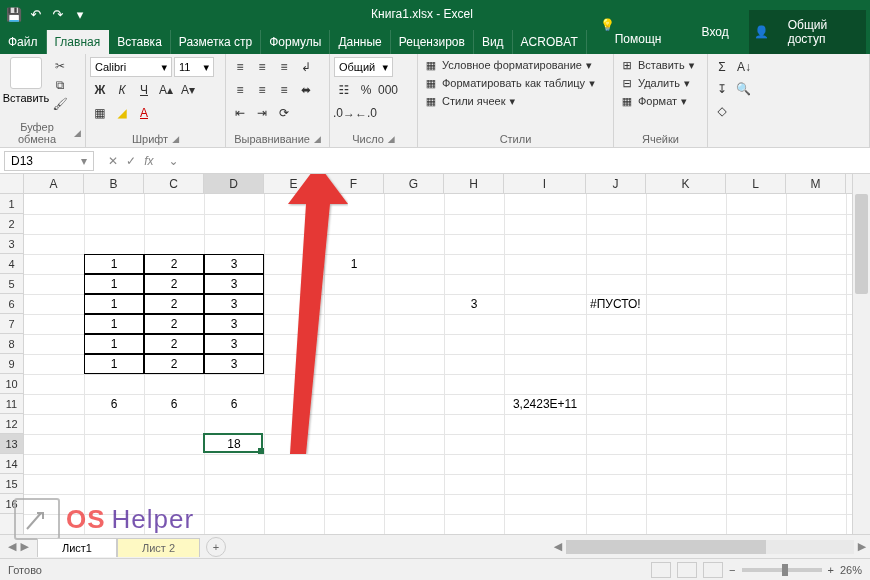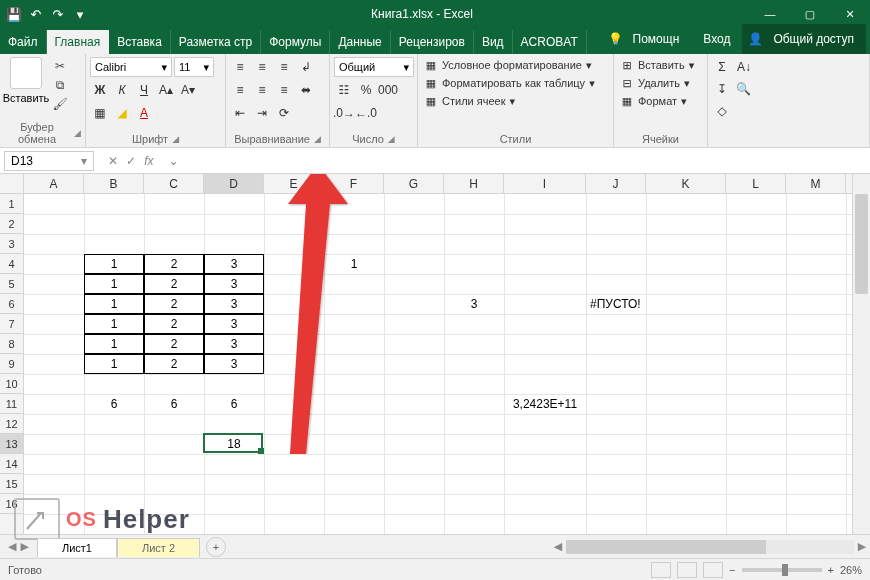--- a/index.html
+++ b/index.html
@@ -12,21 +12,21 @@
 .title { flex: 1; text-align: center; }
 .wincontrols { display: flex; }
 .wincontrols span { width: 40px; height: 28px; display: flex; align-items: center; justify-content: center; font-size: 11px; }
 
 
 .tabbar { height: 26px; background: #0e6638; display: flex; align-items: flex-end; font-size: 12px; color: #fff; }
 .tab { padding: 5px 8px; cursor: pointer; border-right: 1px solid rgba(255,255,255,0.15); white-space: nowrap; }
 .tab.file { background: #0e6638; }
 .tab.active { background: #f1f1f1; color: #0e6638; }
 .tabright { margin-left: auto; display: flex; align-items: center; gap: 6px; padding-right: 4px; }
-.tabright span { padding: 4px 6px; }
+.tabright span { padding: 4px 6px; margin-left: 8px; }
 .share { background: #0b4c29; display: flex; align-items: center; gap: 4px; padding: 4px 10px; }
 
 
 .ribbon { height: 94px; background: #f1f1f1; border-bottom: 1px solid #d4d4d4; display: flex; font-size: 11px; }
 .group { border-right: 1px solid #d4d4d4; padding: 3px 4px 2px 4px; display: flex; flex-direction: column; }
 .group-body { flex: 1; display: flex; align-items: flex-start; gap: 3px; }
 .group-label { font-size: 11px; color: #666; text-align: center; padding-top: 2px; display: flex; justify-content: center; align-items: center; gap: 4px; }
 .dlaunch { font-size: 9px; color: #888; }
 .bigbtn { display: flex; flex-direction: column; align-items: center; width: 44px; gap: 3px; }
 .bigicon { width: 32px; height: 32px; border: 1px solid #ccc; background: #fff; border-radius: 3px; }
@@ -64,22 +64,22 @@
 .handle { position: absolute; width: 6px; height: 6px; background: #217346; right: -3px; bottom: -3px; }
 .vscroll { position: absolute; right: 0; top: 0; width: 18px; bottom: 0; background: #f1f1f1; border-left: 1px solid #d4d4d4; }
 .vscroll .thumb { position: absolute; left: 2px; right: 2px; top: 20px; height: 100px; background: #cdcdcd; border-radius: 2px; }
 
 
 .arrow { position: absolute; pointer-events: none; }
 
 
 .watermark { position: absolute; left: 14px; bottom: 40px; display: flex; align-items: center; gap: 6px; opacity: 0.75; }
 .watermark .sq { width: 46px; height: 42px; border: 2px solid #aaa; border-radius: 3px; display: flex; align-items: center; justify-content: center; }
-.watermark .txt1 { font-size: 20px; font-weight: 700; color: #e33; letter-spacing: 1px; }
-.watermark .txt2 { font-size: 26px; font-weight: 700; color: #0f172a; letter-spacing: 1px; }
+.watermark .txt1 { font-size: 26px; font-weight: 700; color: #e33; letter-spacing: 1px; }
+.watermark .txt2 { font-size: 26px; font-weight: 400; color: #4c1d95; letter-spacing: 1px; }
 
 
 .sheetbar { height: 24px; background: #f1f1f1; border-top: 1px solid #d4d4d4; display: flex; align-items: center; font-size: 11px; }
 .sheetnav { display: flex; gap: 4px; padding: 0 8px; color: #888; }
 .sheettab { padding: 3px 24px; border: 1px solid #ccc; background: #fff; border-bottom: none; position: relative; top: 1px; }
 .sheettab.inactive { background: #fef9c3; color: #666; }
 .addsheet { width: 20px; height: 20px; border: 1px solid #ccc; border-radius: 10px; display: flex; align-items: center; justify-content: center; margin-left: 6px; color: #666; }
 .hscroll { margin-left: auto; width: 320px; height: 14px; background: #f1f1f1; display: flex; align-items: center; }
 .hscroll .track { flex: 1; height: 14px; background: #e9e9e9; position: relative; }
 .hscroll .thumb { position: absolute; left: 0; top: 0; bottom: 0; width: 200px; background: #cdcdcd; }
@@ -199,21 +199,21 @@
       </div>
     </div>
     <div class="group-label">
         <span>Выравнивание</span>
         <span class="dlaunch">◢</span>
       </div>
   </div>
 
   <div class="group" style="width:88px">
     <div class="group-body" style="flex-direction:column;gap:3px">
-      <div class="combo" style="width:80px;justify-content:space-between">
+      <div class="combo" style="width:59px;justify-content:space-between">
           <span>Общий</span>
           <span>▾</span>
         </div>
       <div class="row">
         <div class="toolbtn">☷</div>
         <div class="toolbtn">%</div>
         <div class="toolbtn">000</div>
       </div>
       <div class="row">
         <div class="toolbtn">.0→</div>

